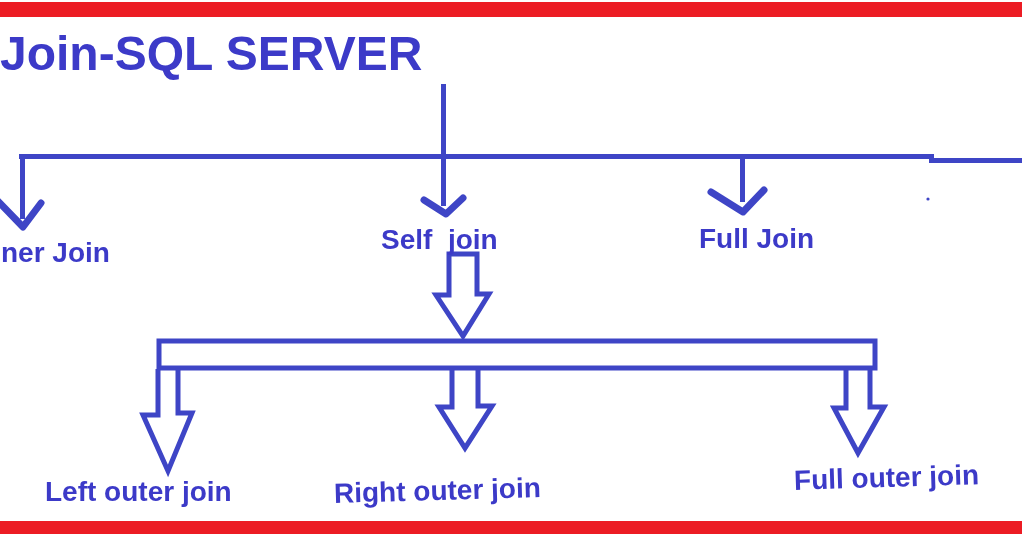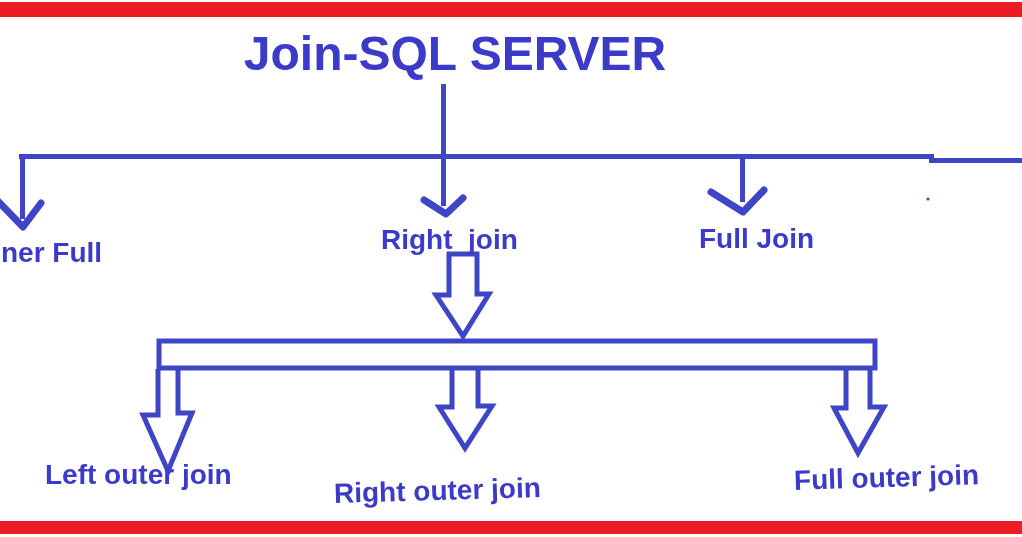--- a/index.html
+++ b/index.html
@@ -21,38 +21,37 @@
     width: 1022px;
     background: var(--accent-red, #ec1c24);
   }
   .red-bar.top    { top: 2px;   height: 15px; }
   .red-bar.bottom { top: 521px; height: 13px; }
   .title {
     position: absolute;
     top: 26px;
     left: 0;
     width: 910px;
-    text-align: center;
     font-size: 48px;
     font-weight: 700;
     letter-spacing: 0px;
     color: var(--text-blue, #3c3ac8);
     white-space: pre;
   }
   .lbl {
     position: absolute;
     font-weight: 700;
     color: var(--text-blue, #3c3ac8);
     white-space: pre;
     line-height: 1.1;
   }
   .lbl-inner { left: 1px;   top: 238px; font-size: 28px; }
   .lbl-outer { left: 381px; top: 225px; font-size: 28px; }
   .lbl-self  { left: 699px; top: 224px; font-size: 28px; }
-  .lbl-left  { left: 45px;  top: 460px; font-size: 28px; }
+  .lbl-left  { left: 45px;  top: 477px; font-size: 28px; }
   .lbl-right { left: 334px; top: 476px; font-size: 28px; transform: rotate(-1.6deg); }
   .lbl-full  { left: 794px; top: 463px; font-size: 28px; transform: rotate(-1.8deg); }
   svg.connectors {
     position: absolute;
     left: 0;
     top: 0;
   }
   .ln {
     stroke: var(--line-blue, #3e45c6);
     fill: none;
@@ -89,21 +88,21 @@
 
     <path class="ln" d="M158,369 L158,415 L143,415 L168,471 L192,413 L178,413 L178,369" stroke-width="5" stroke-linejoin="miter"></path>
 
     <path class="ln" d="M452,369 L452,407 L439,407 L465,448 L492,406 L478,406 L478,369" stroke-width="5" stroke-linejoin="miter"></path>
 
     <path class="ln" d="M846,369 L846,408 L834,408 L858,453 L884,407 L870,407 L870,369" stroke-width="5" stroke-linejoin="miter"></path>
 
     <circle cx="928" cy="199" r="1.6" fill="#3e45c6" stroke="none"></circle>
   </svg>
 
-  <div class="lbl lbl-inner">ner Full</div>
-  <div class="lbl lbl-outer">Right  join</div>
+  <div class="lbl lbl-inner">ner Join</div>
+  <div class="lbl lbl-outer">Self  join</div>
   <div class="lbl lbl-self">Full Join</div>
 
   <div class="lbl lbl-left">Left outer join</div>
   <div class="lbl lbl-right">Right outer join</div>
   <div class="lbl lbl-full">Full outer join</div>
 
 </div>
 
 </body></html>

